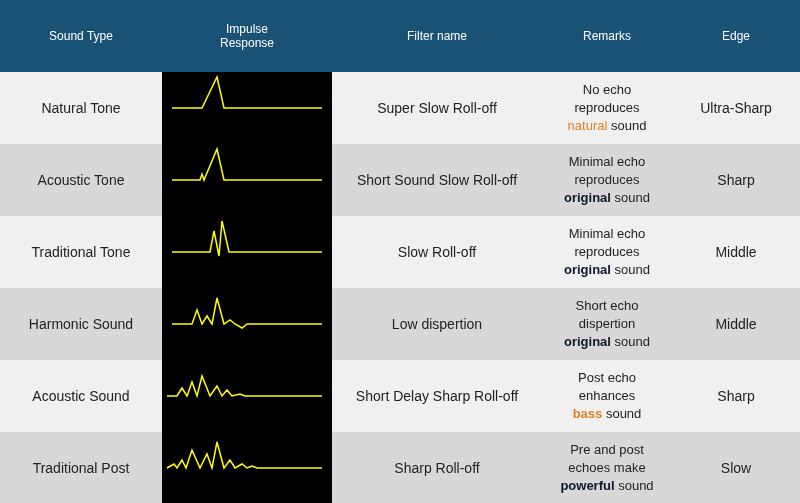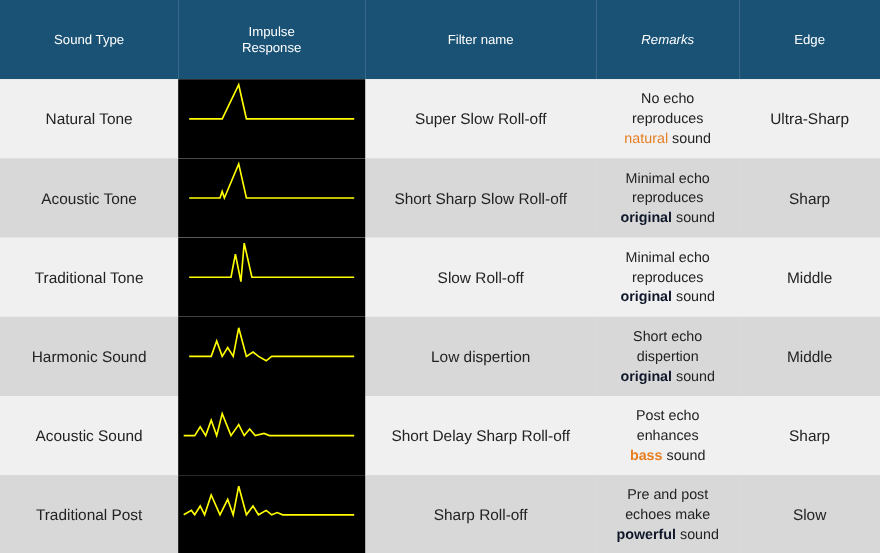--- a/index.html
+++ b/index.html
@@ -27,21 +27,21 @@
       font-size: 12px;
       font-weight: normal;
       text-align: center;
       vertical-align: middle;
       height: 72px;
     }
 
     thead th:nth-child(1) { width: 162px; }
     thead th:nth-child(2) { width: 170px; }
     thead th:nth-child(3) { width: 210px; }
-    thead th:nth-child(4) { width: 130px; font-style: italic; }
+    thead th:nth-child(4) { width: 130px; }
     thead th:nth-child(5) { width: 128px; }
 
     tbody tr {
       height: 72px;
     }
 
     tbody tr:nth-child(odd) {
       background: #f0f0f0;
     }
 
@@ -103,21 +103,21 @@
         <td class="remark-cell"><span>No echo reproduces</span><br><span class="highlight-natural">natural</span><span> sound</span></td>
         <td>Ultra-Sharp</td>
       </tr>
       <tr>
         <td>Acoustic Tone</td>
         <td class="waveform-cell">
           <svg class="waveform-svg" width="170" height="72" viewBox="0 0 170 72">
             <polyline points="10,36 38,36 40,30 42,36 55,5 62,36 80,36 160,36" fill="none" stroke="#FFFF00" stroke-width="1.5"></polyline>
           </svg>
         </td>
-        <td>Short Sharp Slow Roll-off</td>
+        <td>Short Sound Slow Roll-off</td>
         <td class="remark-cell"><span>Minimal echo reproduces</span><br><span class="highlight-original">original</span><span> sound</span></td>
         <td>Sharp</td>
       </tr>
       <tr>
         <td>Traditional Tone</td>
         <td class="waveform-cell">
           <svg class="waveform-svg" width="170" height="72" viewBox="0 0 170 72">
             <polyline points="10,36 48,36 52,15 57,40 60,5 67,36 85,36 160,36" fill="none" stroke="#FFFF00" stroke-width="1.5"></polyline>
           </svg>
         </td>

